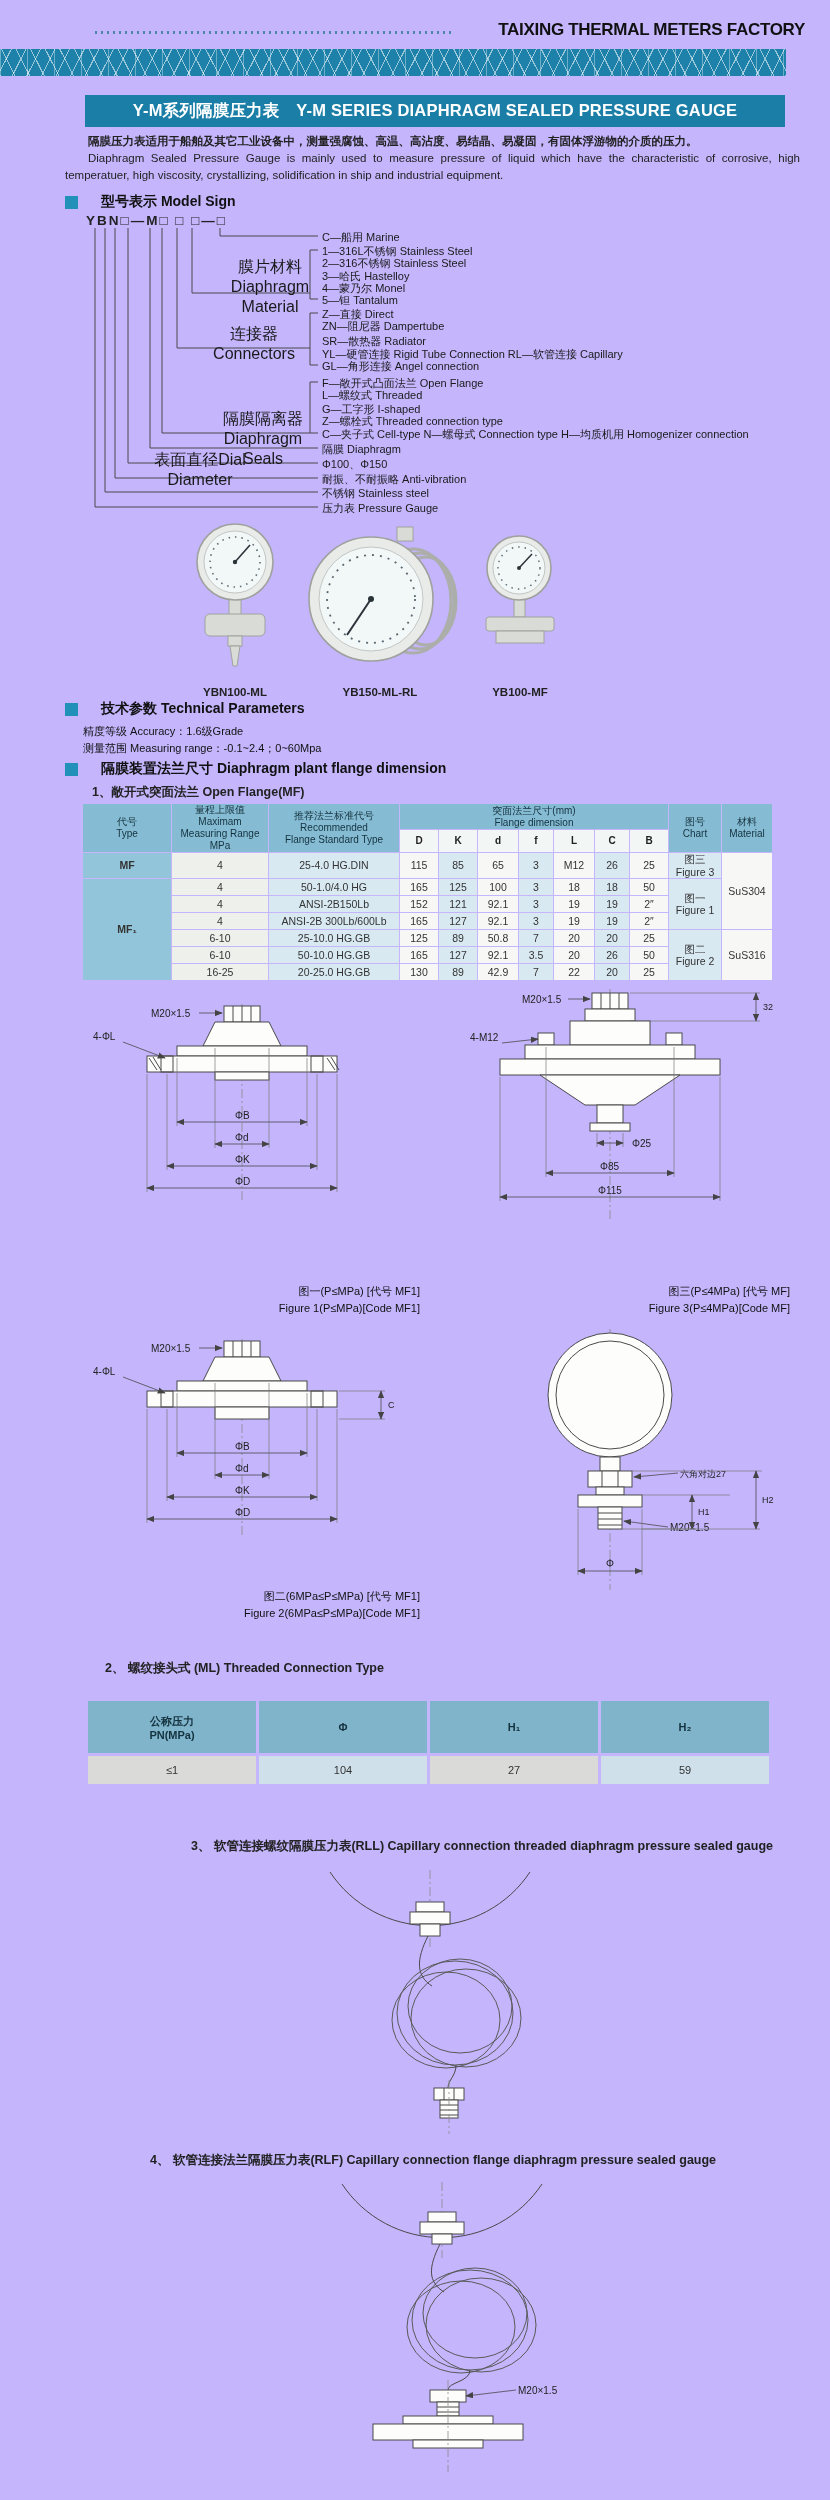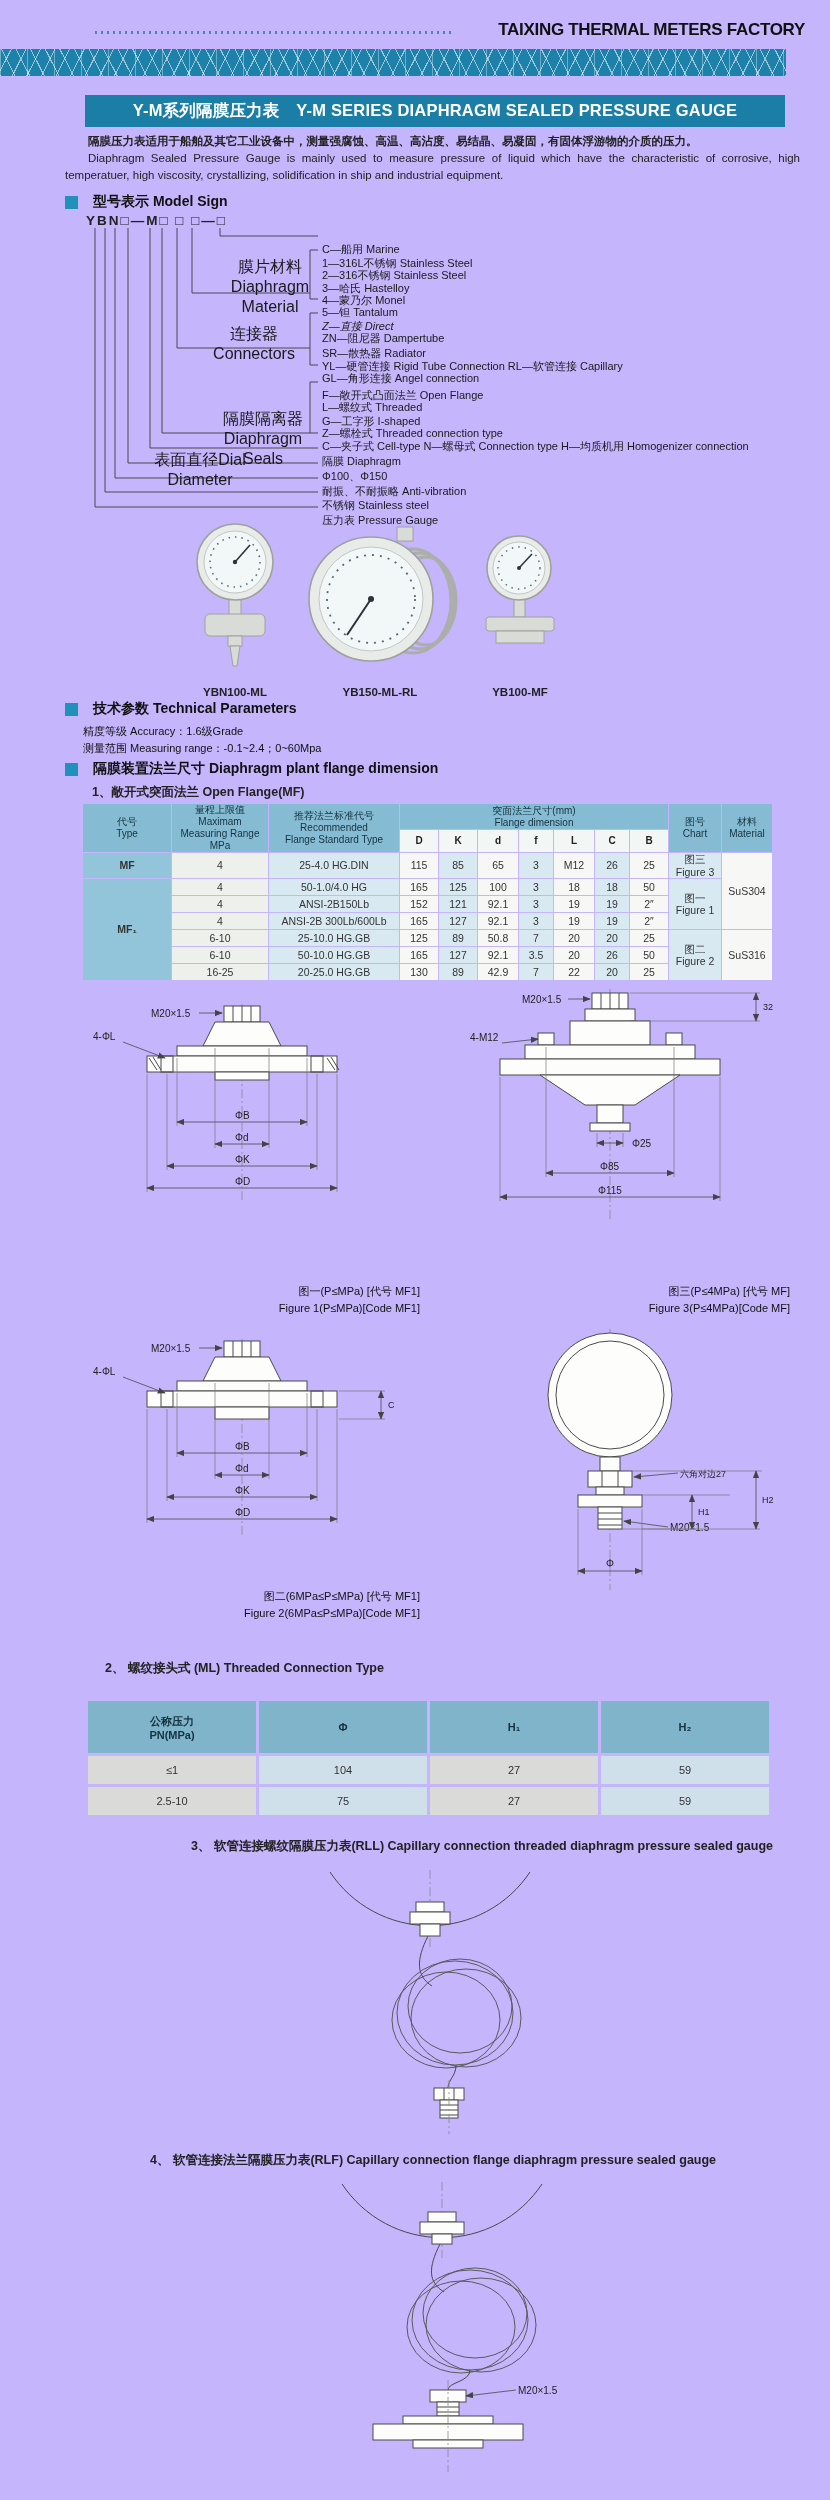--- a/index.html
+++ b/index.html
@@ -15,26 +15,26 @@
     background-image:
       repeating-linear-gradient(63deg,rgba(255,255,255,.55) 0 1px,transparent 1px 13px),
       repeating-linear-gradient(-63deg,rgba(255,255,255,.55) 0 1px,transparent 1px 13px),
       repeating-linear-gradient(90deg,rgba(255,255,255,.35) 0 1px,transparent 1px 27px);}
   .titlebar{left:85px;top:95px;width:700px;height:32px;background:#1b7ea7;color:#fff;
     font-size:16.5px;font-weight:bold;display:flex;align-items:center;justify-content:center;
     white-space:nowrap;letter-spacing:0.2px;}
   .intro-cn{left:65px;top:133px;width:735px;font-size:11.5px;font-weight:bold;text-indent:2em;line-height:1.5;}
   .intro-en{left:65px;top:150px;width:735px;font-size:11.5px;text-indent:2em;line-height:1.45;text-align:justify;}
   
-  .sec{display:flex;align-items:center;gap:15px;font-size:14px;font-weight:bold;color:#111;white-space:nowrap;}
+  .sec{display:flex;align-items:center;gap:23px;font-size:14px;font-weight:bold;color:#111;white-space:nowrap;}
   .sec .sq{width:13px;height:13px;background:#2191ba;flex:0 0 auto;}
   .sub-num{font-size:12.5px;font-weight:bold;color:#222;white-space:nowrap;}
   
   .code{left:86px;top:213px;font-size:13.5px;font-weight:bold;letter-spacing:2px;white-space:nowrap;}
-  .t-item{left:322px;width:480px;font-size:11px;white-space:nowrap;color:#1a1a1a;margin-top:12px;}
+  .t-item{left:322px;width:480px;font-size:11px;white-space:nowrap;color:#1a1a1a;}
   .t-glabel{font-size:16px;text-align:center;white-space:pre-line;line-height:1.25;color:#1a1a1a;}
   .pre{white-space:pre-line;}
   
   .caption{font-size:11.5px;font-weight:bold;text-align:center;white-space:nowrap;}
   .param-line{left:83px;font-size:11px;color:#111;white-space:nowrap;}
   
   table{border-collapse:separate;border-spacing:1.5px;}
   #tbl1{left:82px;top:803px;}
   #tbl1 td,#tbl1 th{text-align:center;vertical-align:middle;font-weight:normal;
     font-size:10.5px;line-height:1.2;padding:0 1px;}
@@ -111,21 +111,21 @@
   <div class="abs t-glabel" style="left:216px;top:409px;width:94px;">隔膜隔离器
 Diaphragm Seals</div>
   <div class="abs t-glabel" style="left:148px;top:450px;width:104px;">表面直径Dial Diameter</div>
 
   <div class="abs t-item" style="top:230px;">C—船用 Marine</div>
   <div class="abs t-item" style="top:244px;">1—316L不锈钢 Stainless Steel</div>
   <div class="abs t-item" style="top:256px;">2—316不锈钢 Stainless Steel</div>
   <div class="abs t-item" style="top:269px;">3—哈氏 Hastelloy</div>
   <div class="abs t-item" style="top:281px;">4—蒙乃尔 Monel</div>
   <div class="abs t-item" style="top:293px;">5—钽 Tantalum</div>
-  <div class="abs t-item" style="top:307px;font-style:italic;">Z—直接 Direct</div>
+  <div class="abs t-item" style="top:307px;">Z—直接 Direct</div>
   <div class="abs t-item" style="top:319px;">ZN—阻尼器 Dampertube</div>
   <div class="abs t-item" style="top:334px;">SR—散热器 Radiator</div>
   <div class="abs t-item" style="top:347px;">YL—硬管连接 Rigid Tube Connection  RL—软管连接 Capillary</div>
   <div class="abs t-item" style="top:359px;">GL—角形连接 Angel connection</div>
   <div class="abs t-item" style="top:376px;">F—敞开式凸面法兰 Open Flange</div>
   <div class="abs t-item" style="top:388px;">L—螺纹式 Threaded</div>
   <div class="abs t-item" style="top:402px;">G—工字形 I-shaped</div>
   <div class="abs t-item" style="top:414px;">Z—螺栓式 Threaded connection type</div>
   <div class="abs t-item" style="top:427px;">C—夹子式 Cell-type  N—螺母式 Connection type  H—均质机用 Homogenizer connection</div>
   <div class="abs t-item" style="top:442px;">隔膜 Diaphragm</div>
@@ -487,26 +487,20 @@
       <th>Φ</th>
       <th>H₁</th>
       <th>H₂</th>
     </tr>
     <tr>
       <td class="g1">≤1</td>
       <td class="g2">104</td>
       <td class="g1">27</td>
       <td class="g2">59</td>
     </tr>
-    <tr>
-      <td class="g1">2.5-10</td>
-      <td class="g2">75</td>
-      <td class="g1">27</td>
-      <td class="g2">59</td>
-    </tr>
   </tbody>
     </table>
 
   <div class="abs sub-num" style="left:150px;top:1838px;margin-left:41px;">3、 软管连接螺纹隔膜压力表(RLL) Capillary connection threaded diaphragm pressure sealed gauge</div>
 
   <svg class="abs" style="left:270px;top:1868px;" width="320" height="272" viewBox="0 0 320 272">
     <line class="cl" x1="160" y1="2" x2="160" y2="80"></line>
     <path class="ln" d="M60,4 A120,120 0 0 0 260,4"></path>
     <rect class="fil" x="146" y="34" width="28" height="10"></rect>
     <rect class="fil" x="140" y="44" width="40" height="12"></rect>

